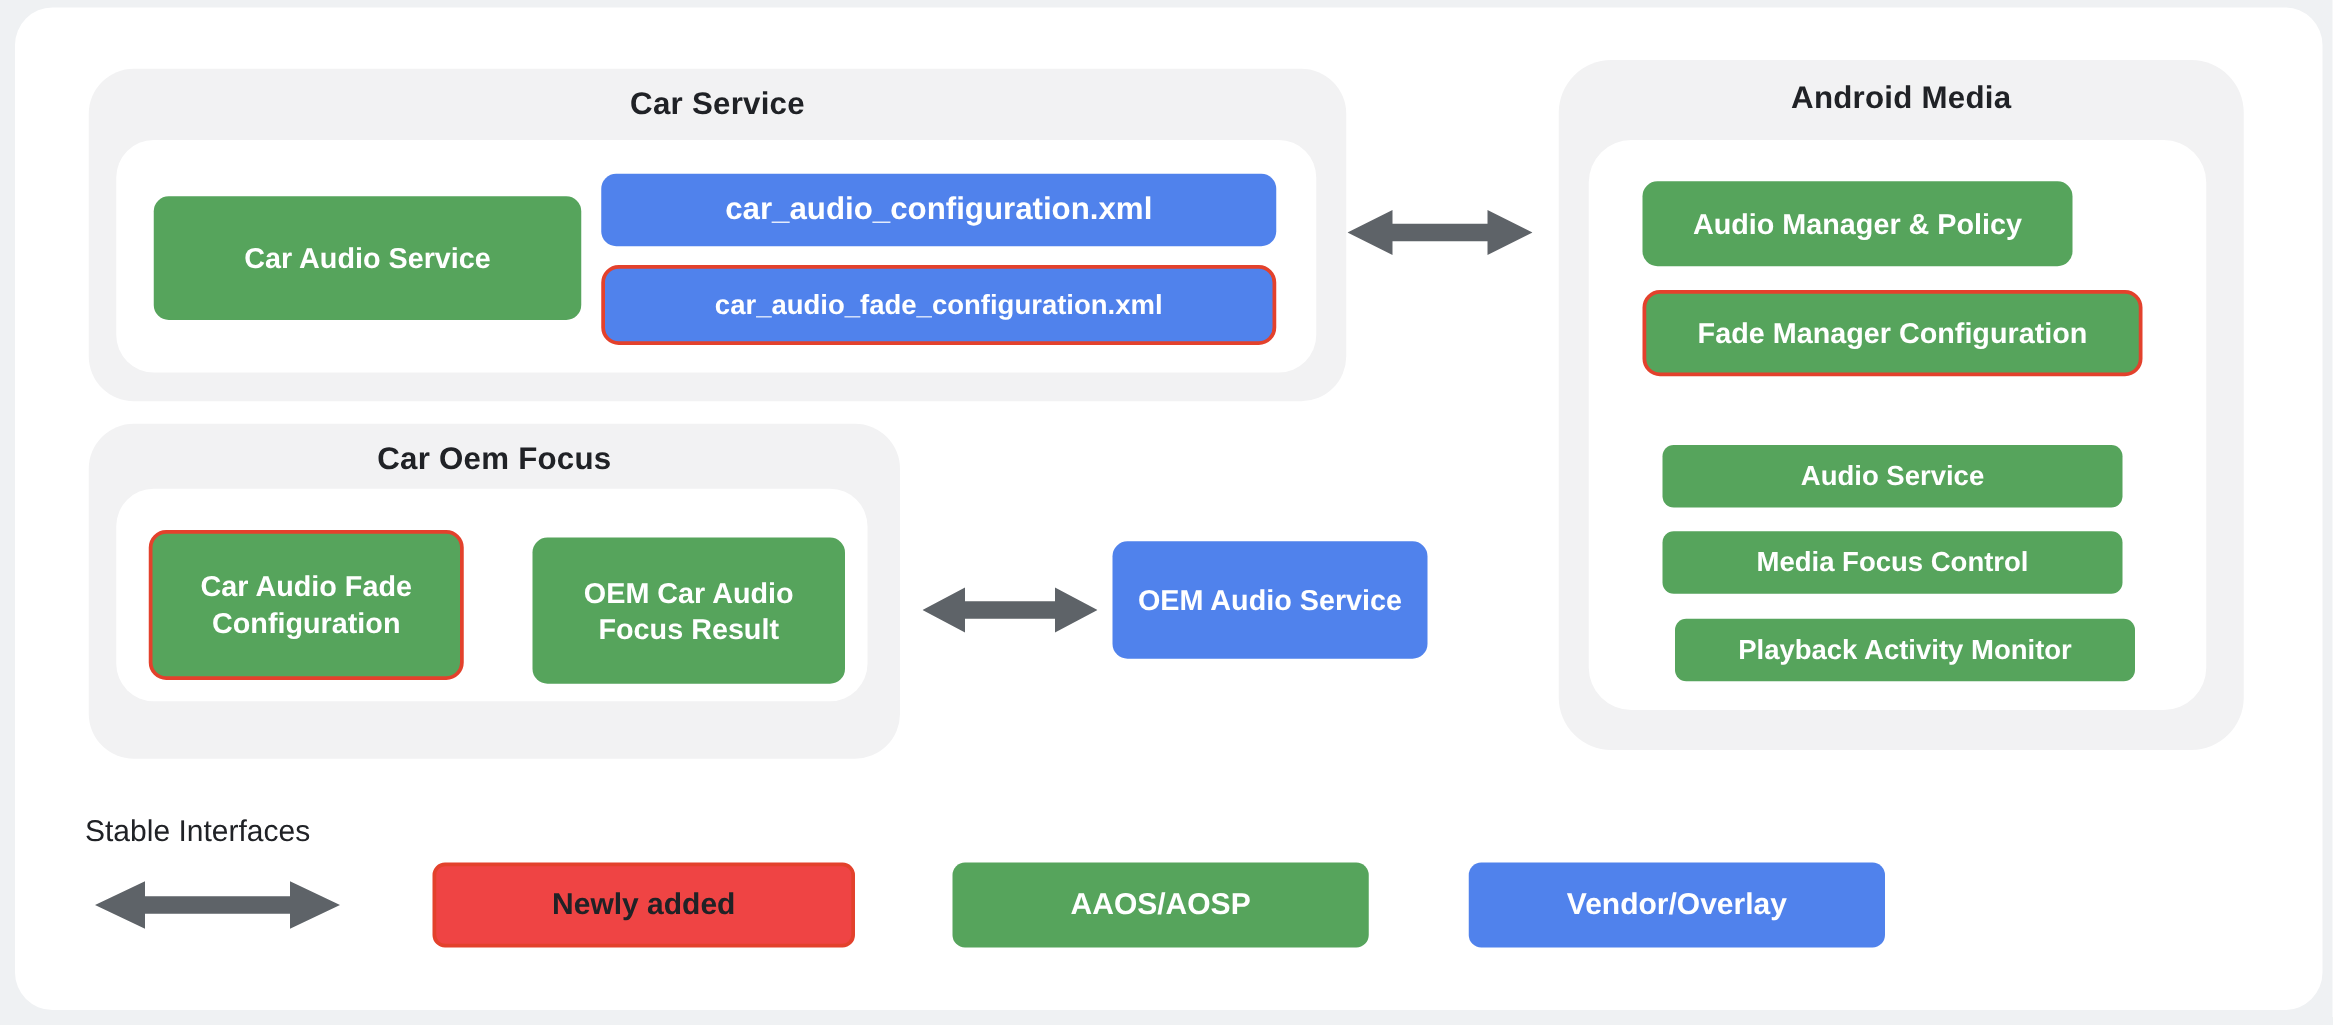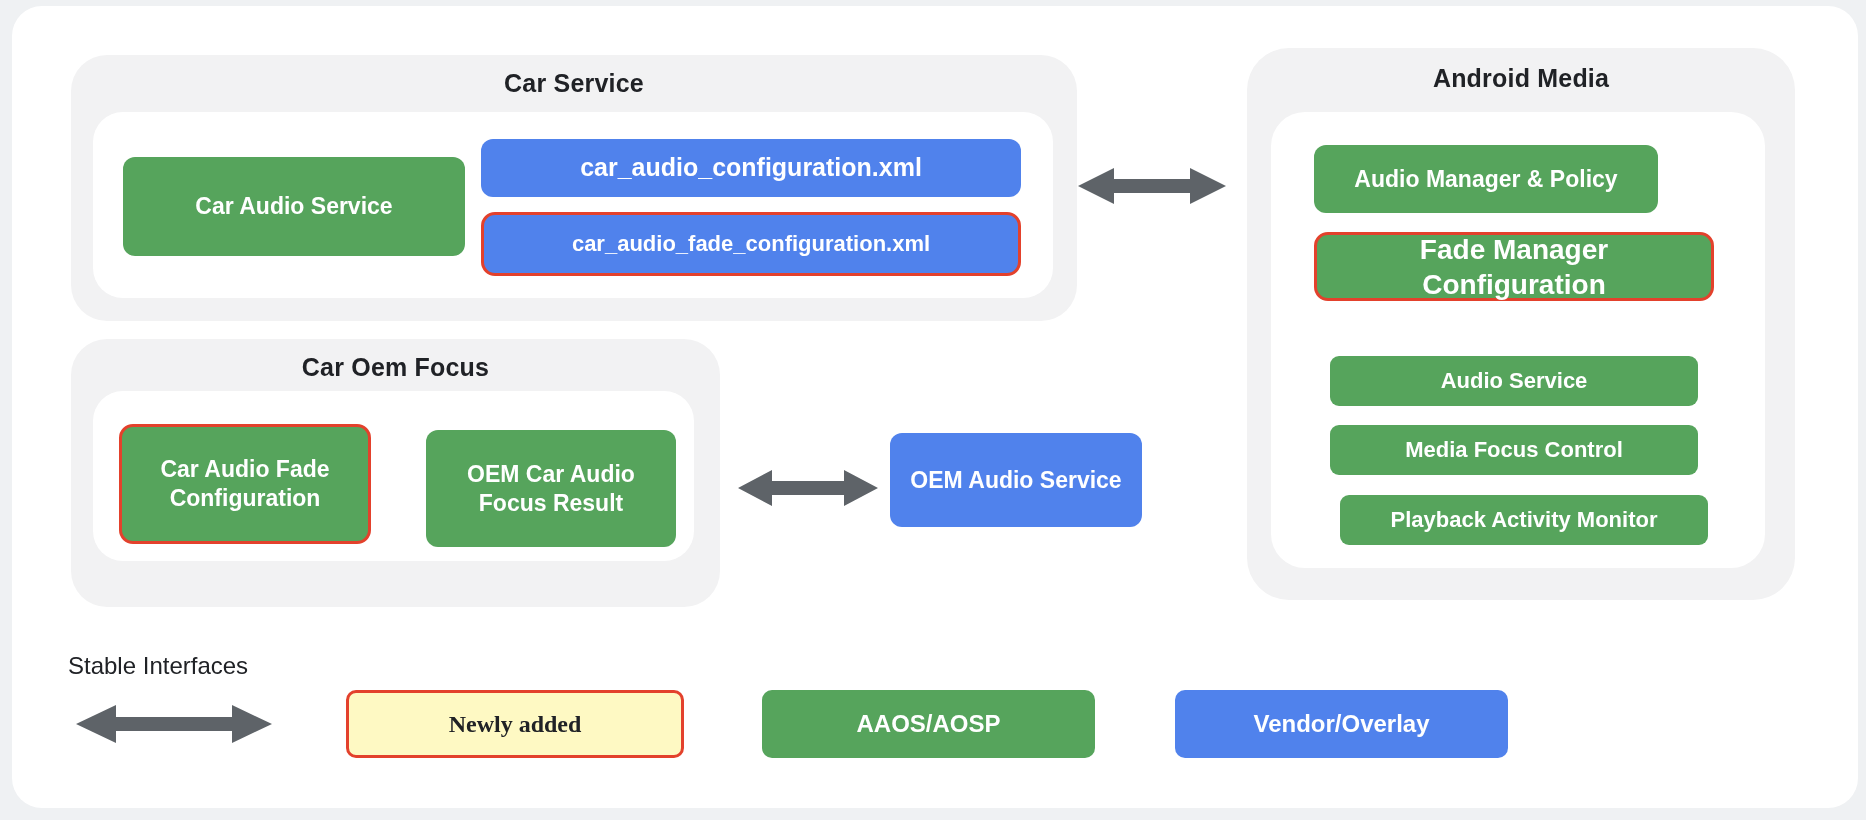--- a/index.html
+++ b/index.html
@@ -44,21 +44,21 @@
   .node.blue{background:var(--blue);}
   .node.red-outline{border:3px solid var(--red);border-radius:14px;}
   .legend-label{
     position:absolute;font-weight:normal;font-size:24px;color:var(--ink);
   }
   .legend-box{
     position:absolute;display:flex;align-items:center;justify-content:center;
     border-radius:10px;font-weight:bold;font-size:24px;color:#ffffff;
   }
   .legend-box.outline{
-    background:#fef9c3;border:3px solid var(--red);color:var(--ink);font-family:Liberation Serif, serif;
+    background:#ef4444;border:3px solid var(--red);color:var(--ink);
   }
   .legend-box.green{background:var(--green);}
   .legend-box.blue{background:var(--blue);}
   .arrow{position:absolute;}
   .arrow svg{display:block;}
 </style>
 </head>
 <body>
 
 <div class="stage">
@@ -76,21 +76,21 @@
   <div class="arrow" style="left:1078px;top:166px;">
     <svg width="148" height="40" viewBox="0 0 148 40">
       <polygon fill="#5E6368" points="0,20 36,2 36,13 112,13 112,2 148,20 112,38 112,27 36,27 36,38"></polygon>
     </svg>
   </div>
 
   <div class="panel" style="left:1247px;top:48px;width:548px;height:552px;border-radius:42px;">
     <div class="panel-title" style="top:16px;">Android Media</div>
     <div class="inner" style="left:24px;top:64px;width:494px;height:456px;border-radius:34px;">
       <div class="node green" style="left:43px;top:33px;width:344px;height:68px;font-size:23px;">Audio Manager &amp; Policy</div>
-      <div class="node green red-outline" style="left:43px;top:120px;width:400px;height:69px;font-size:28px;">Fade Manager Configuration</div>
+      <div class="node green red-outline" style="left:43px;top:120px;width:400px;height:69px;font-size:23px;">Fade Manager Configuration</div>
       <div class="node green" style="left:59px;top:244px;width:368px;height:50px;font-size:22px;border-radius:9px;">Audio Service</div>
       <div class="node green" style="left:59px;top:313px;width:368px;height:50px;font-size:22px;border-radius:9px;">Media Focus Control</div>
       <div class="node green" style="left:69px;top:383px;width:368px;height:50px;font-size:22px;border-radius:9px;">Playback Activity Monitor</div>
     </div>
   </div>
 
   <div class="panel" style="left:71px;top:339px;width:649px;height:268px;">
     <div class="panel-title" style="top:14px;">Car Oem Focus</div>
     <div class="inner" style="left:22px;top:52px;width:601px;height:170px;">
       <div class="node green red-outline" style="left:26px;top:33px;width:252px;height:120px;">Car Audio Fade Configuration</div>

